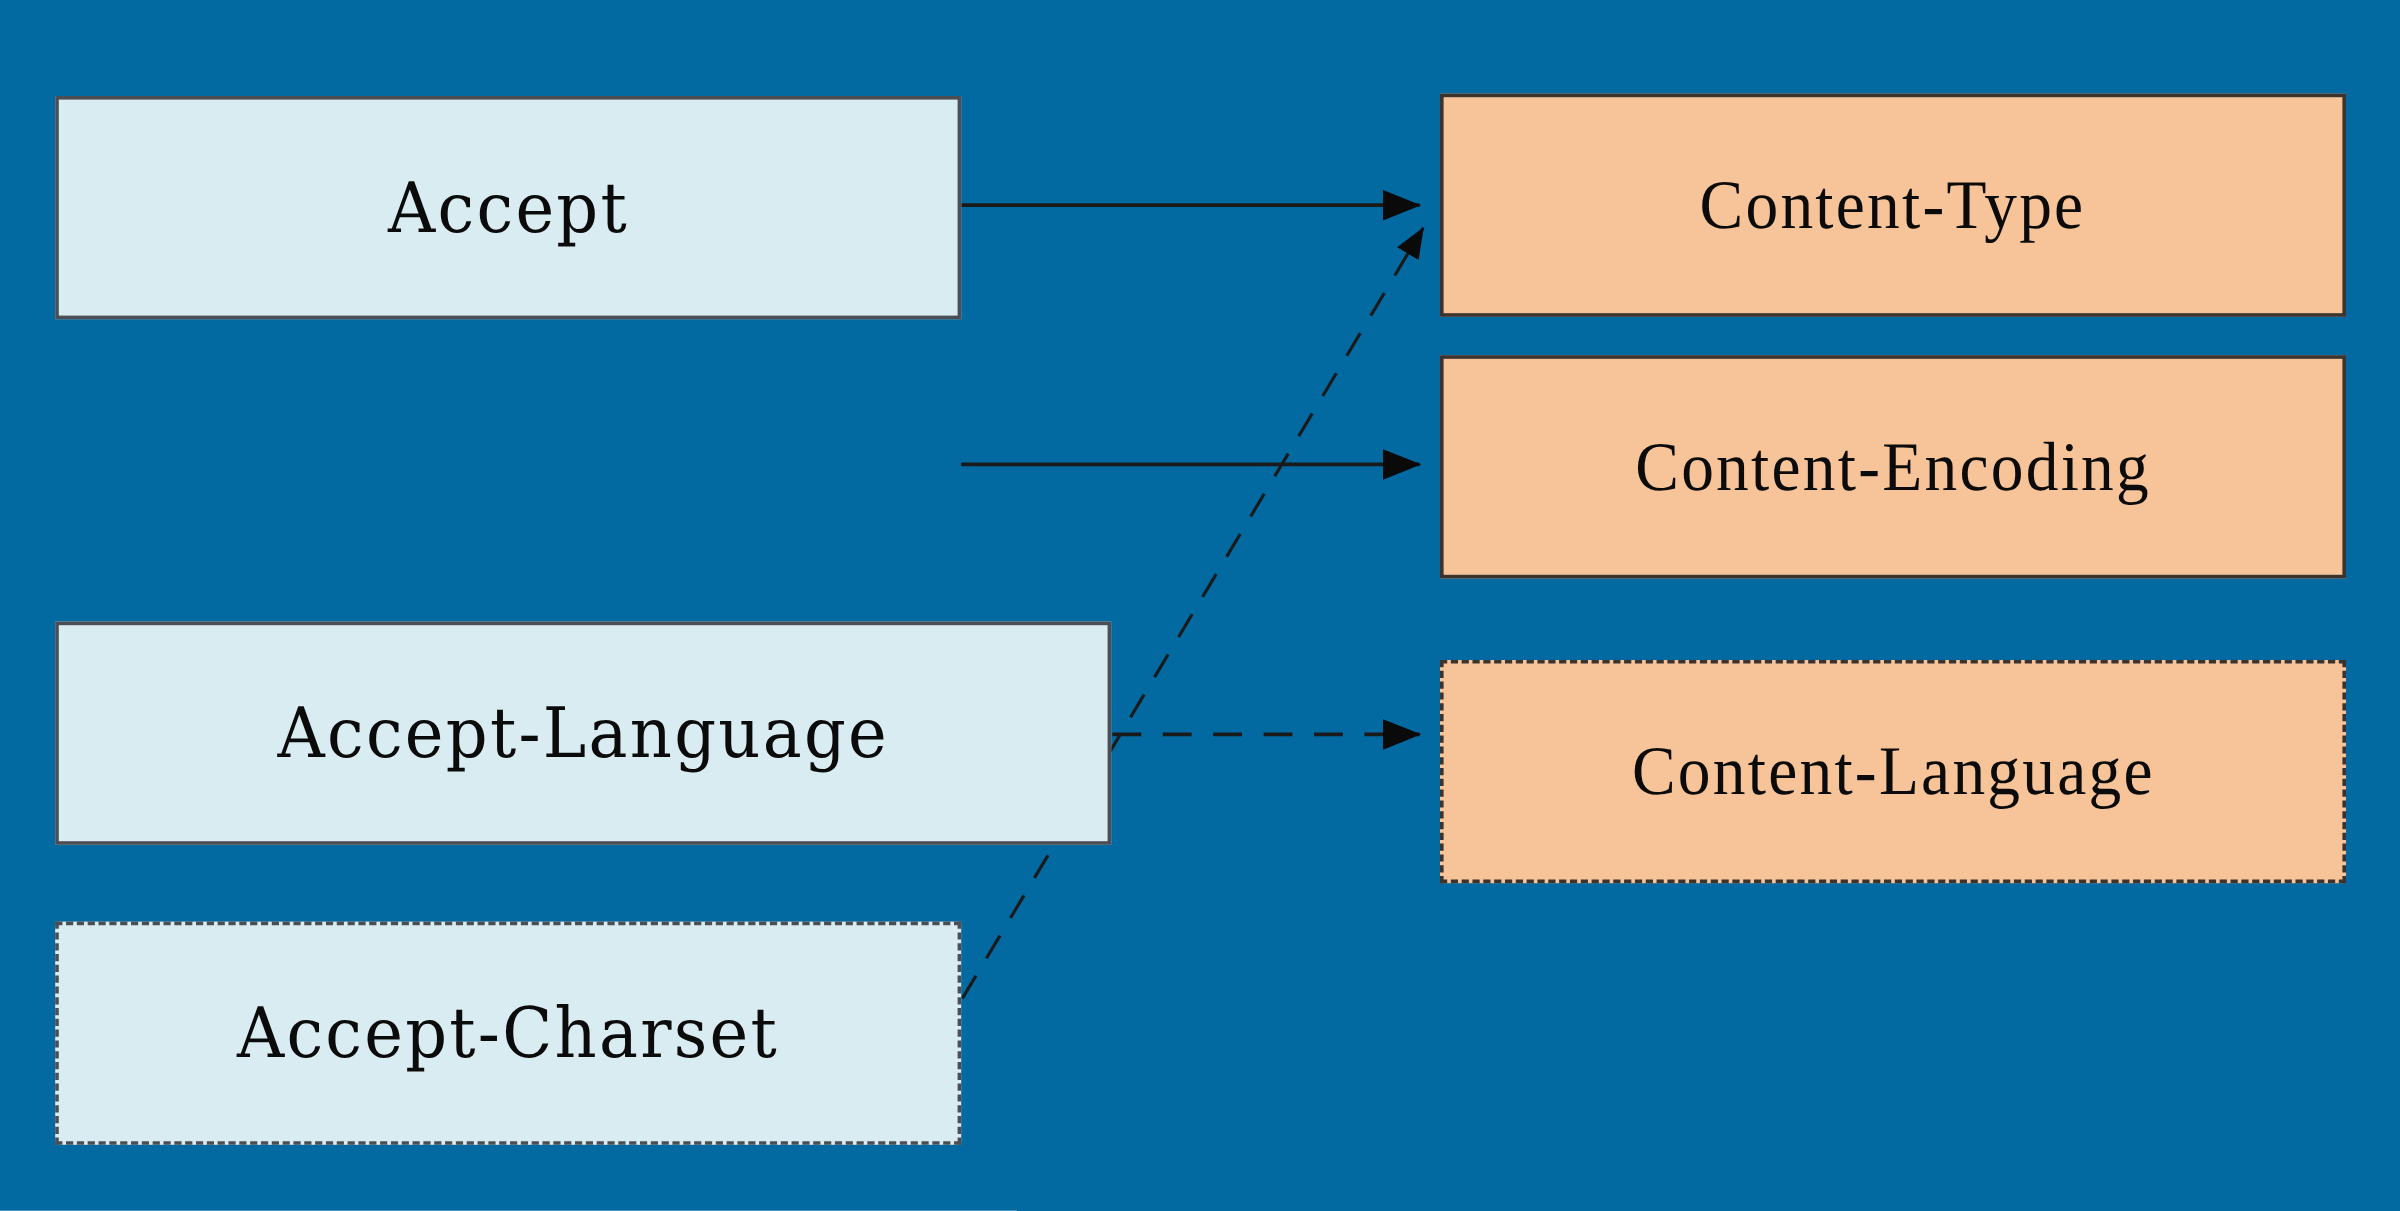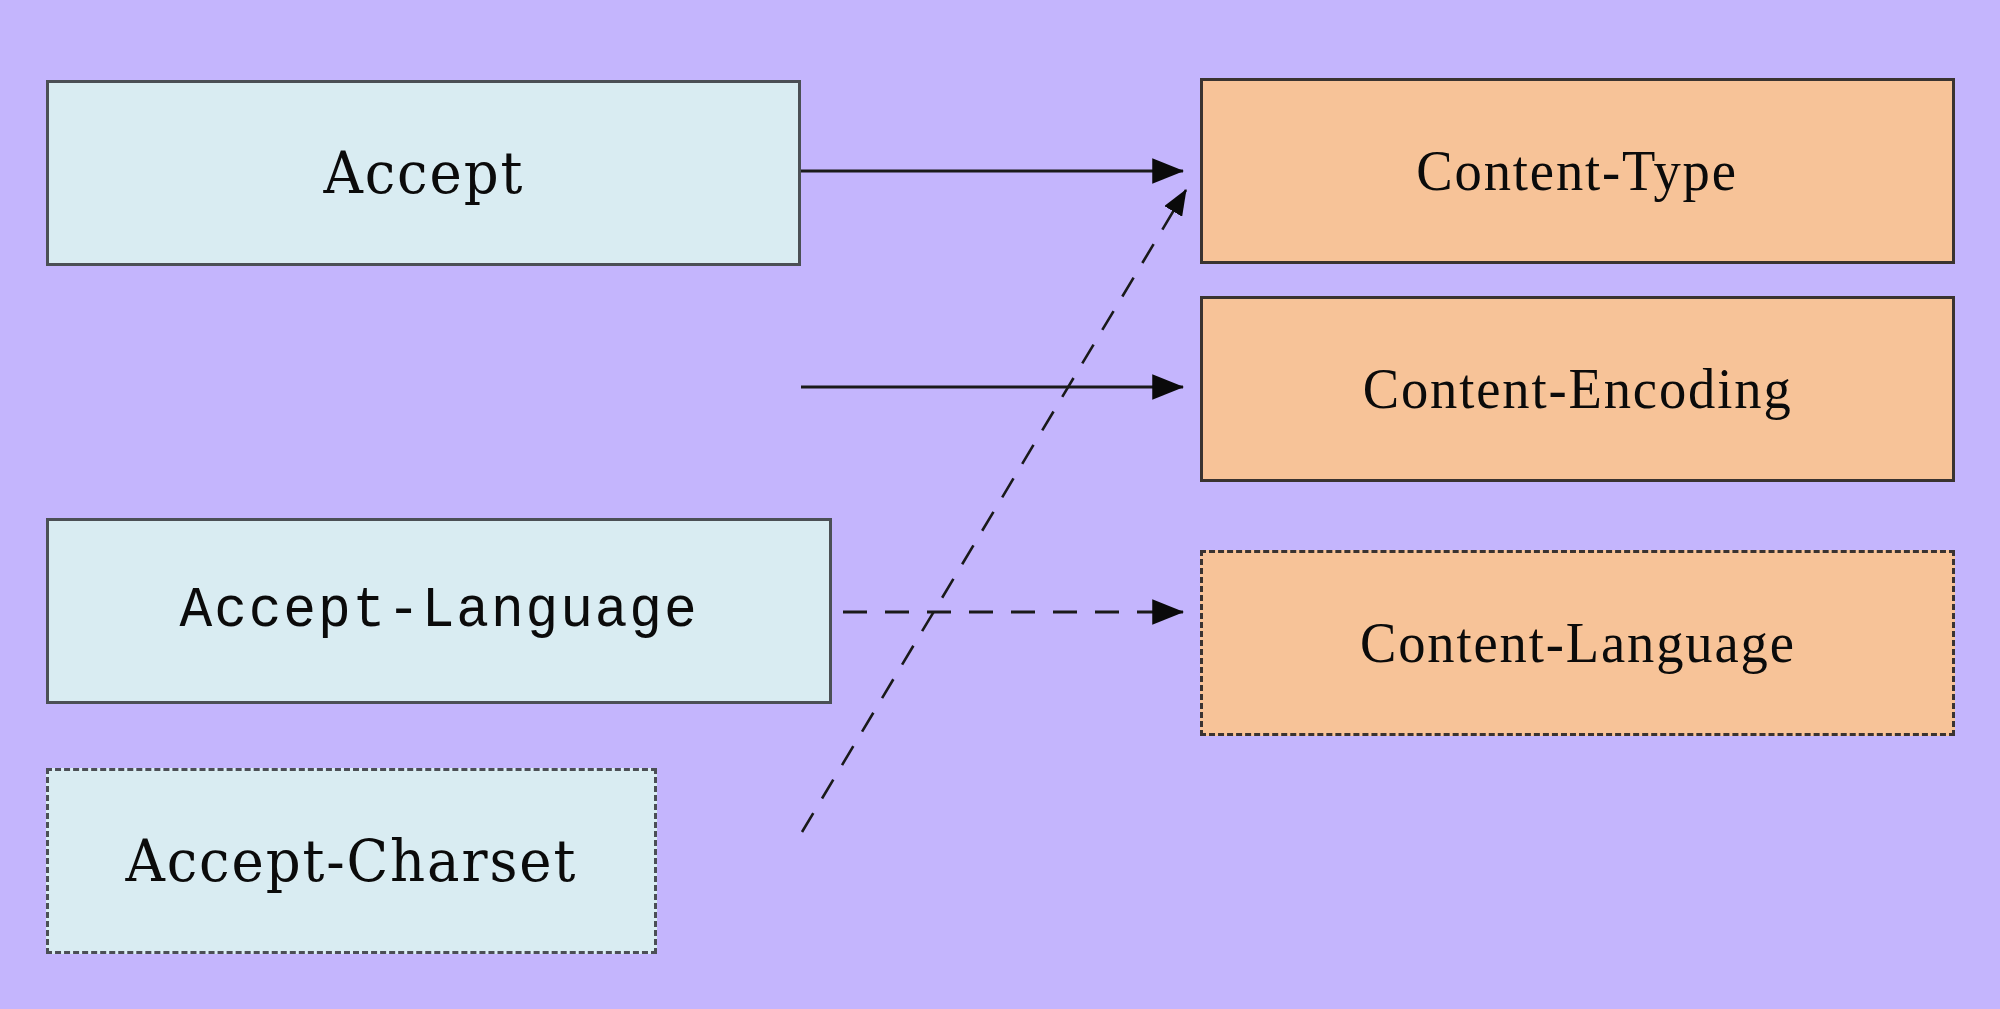--- a/index.html
+++ b/index.html
@@ -11,21 +11,21 @@
     width: 2000px;
     height: 1009px;
     background: #f2eff4;
     font-family: "DejaVu Serif", serif;
     overflow: hidden;
   }
   #stage {
     position: relative;
     width: 2000px;
     height: 1009px;
-    background: #c4b5fd;
+    background: #0369a1;
   }
   #edge-layer {
     position: absolute;
     left: 0;
     top: 0;
     width: 2000px;
     height: 1009px;
     pointer-events: none;
   }
   .node {
@@ -82,25 +82,25 @@
     <line x1="801" y1="612" x2="1183" y2="612" stroke="#1a1a1a" stroke-width="3.2" stroke-dasharray="24 18" marker-end="url(#arrowhead)"></line>
 
     <line x1="802" y1="832" x2="1186" y2="190" stroke="#1a1a1a" stroke-width="2.6" stroke-dasharray="22 17" marker-end="url(#arrowhead-diag)"></line>
   </svg>
 
   <div class="node node-request" style="left:46px; top:80px; width:755px; height:186px;">
     <span class="node-label">Accept</span>
   </div>
 
 
-  <div class="node node-request" style="left:46px; top:518px; width:786px; height:186px;font-family:Liberation Mono, monospace;">
+  <div class="node node-request" style="left:46px; top:518px; width:880px; height:186px;">
     <span class="node-label">Accept-Language</span>
   </div>
 
-  <div class="node node-request dashed" style="left:46px; top:736px; width:611px; height:186px;">
+  <div class="node node-request dashed" style="left:46px; top:736px; width:755px; height:186px;">
     <span class="node-label">Accept-Charset</span>
   </div>
 
   <div class="node node-response" style="left:1200px; top:78px; width:755px; height:186px;">
     <span class="node-label">Content-Type</span>
   </div>
 
   <div class="node node-response" style="left:1200px; top:296px; width:755px; height:186px;">
     <span class="node-label">Content-Encoding</span>
   </div>

